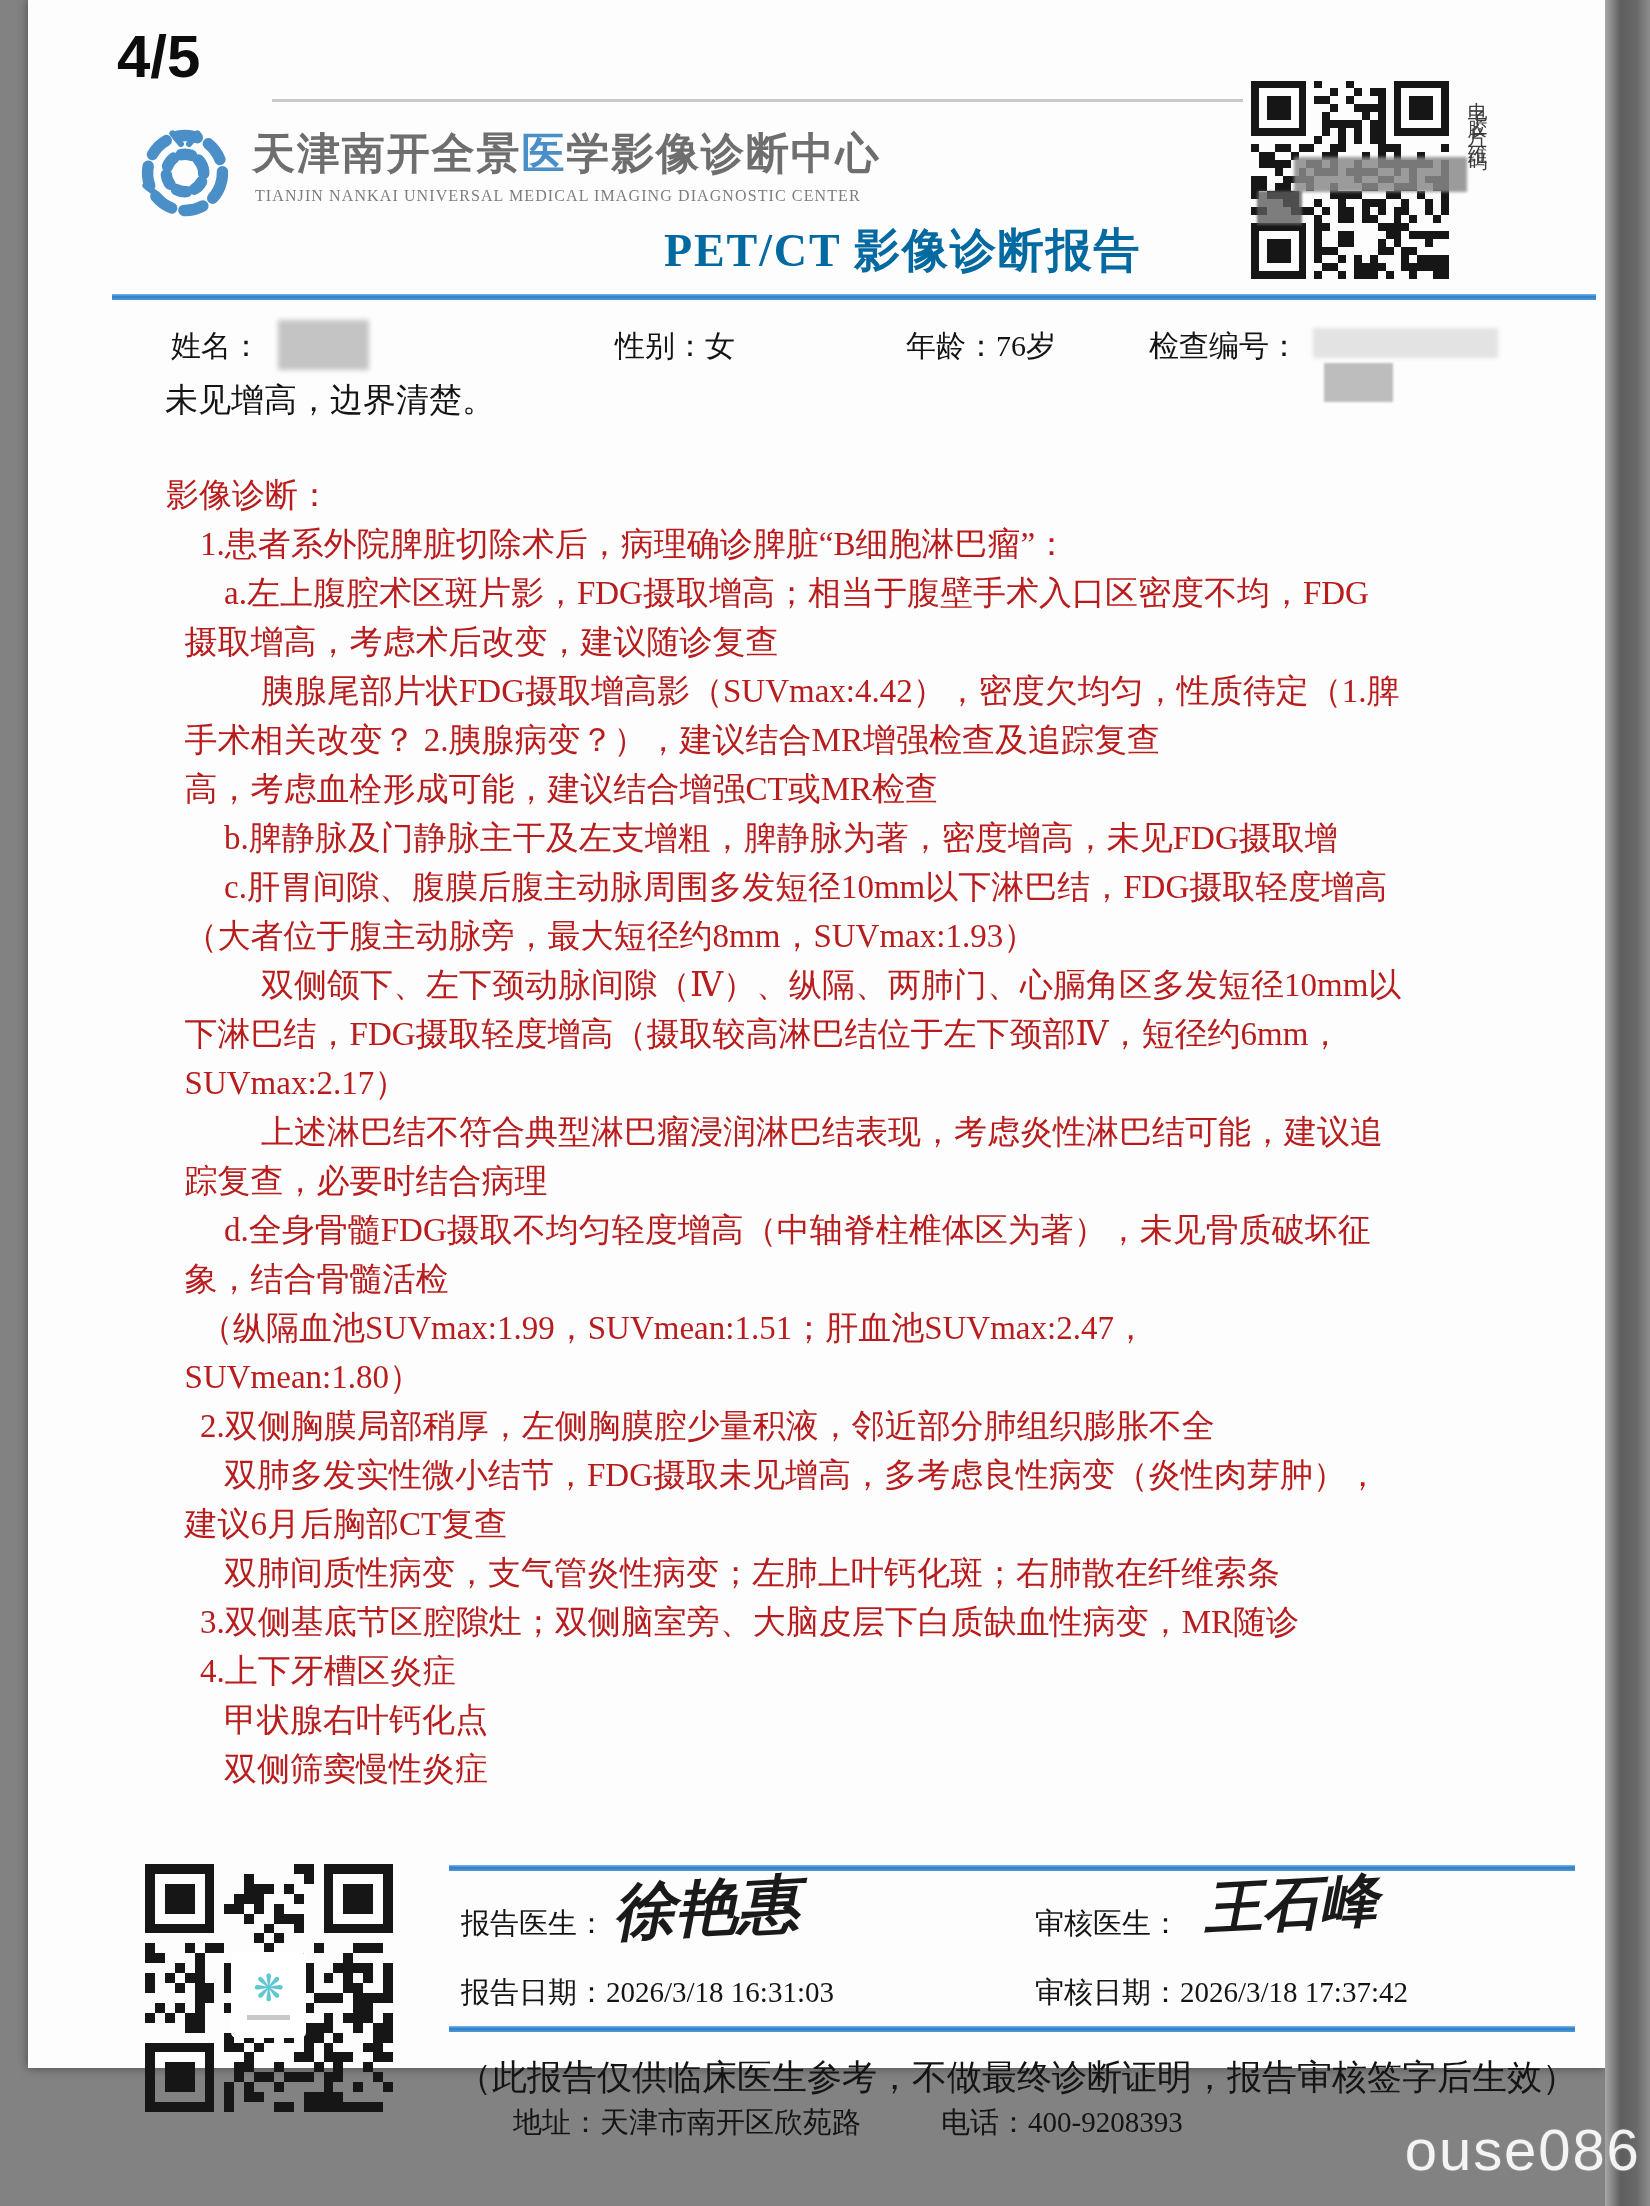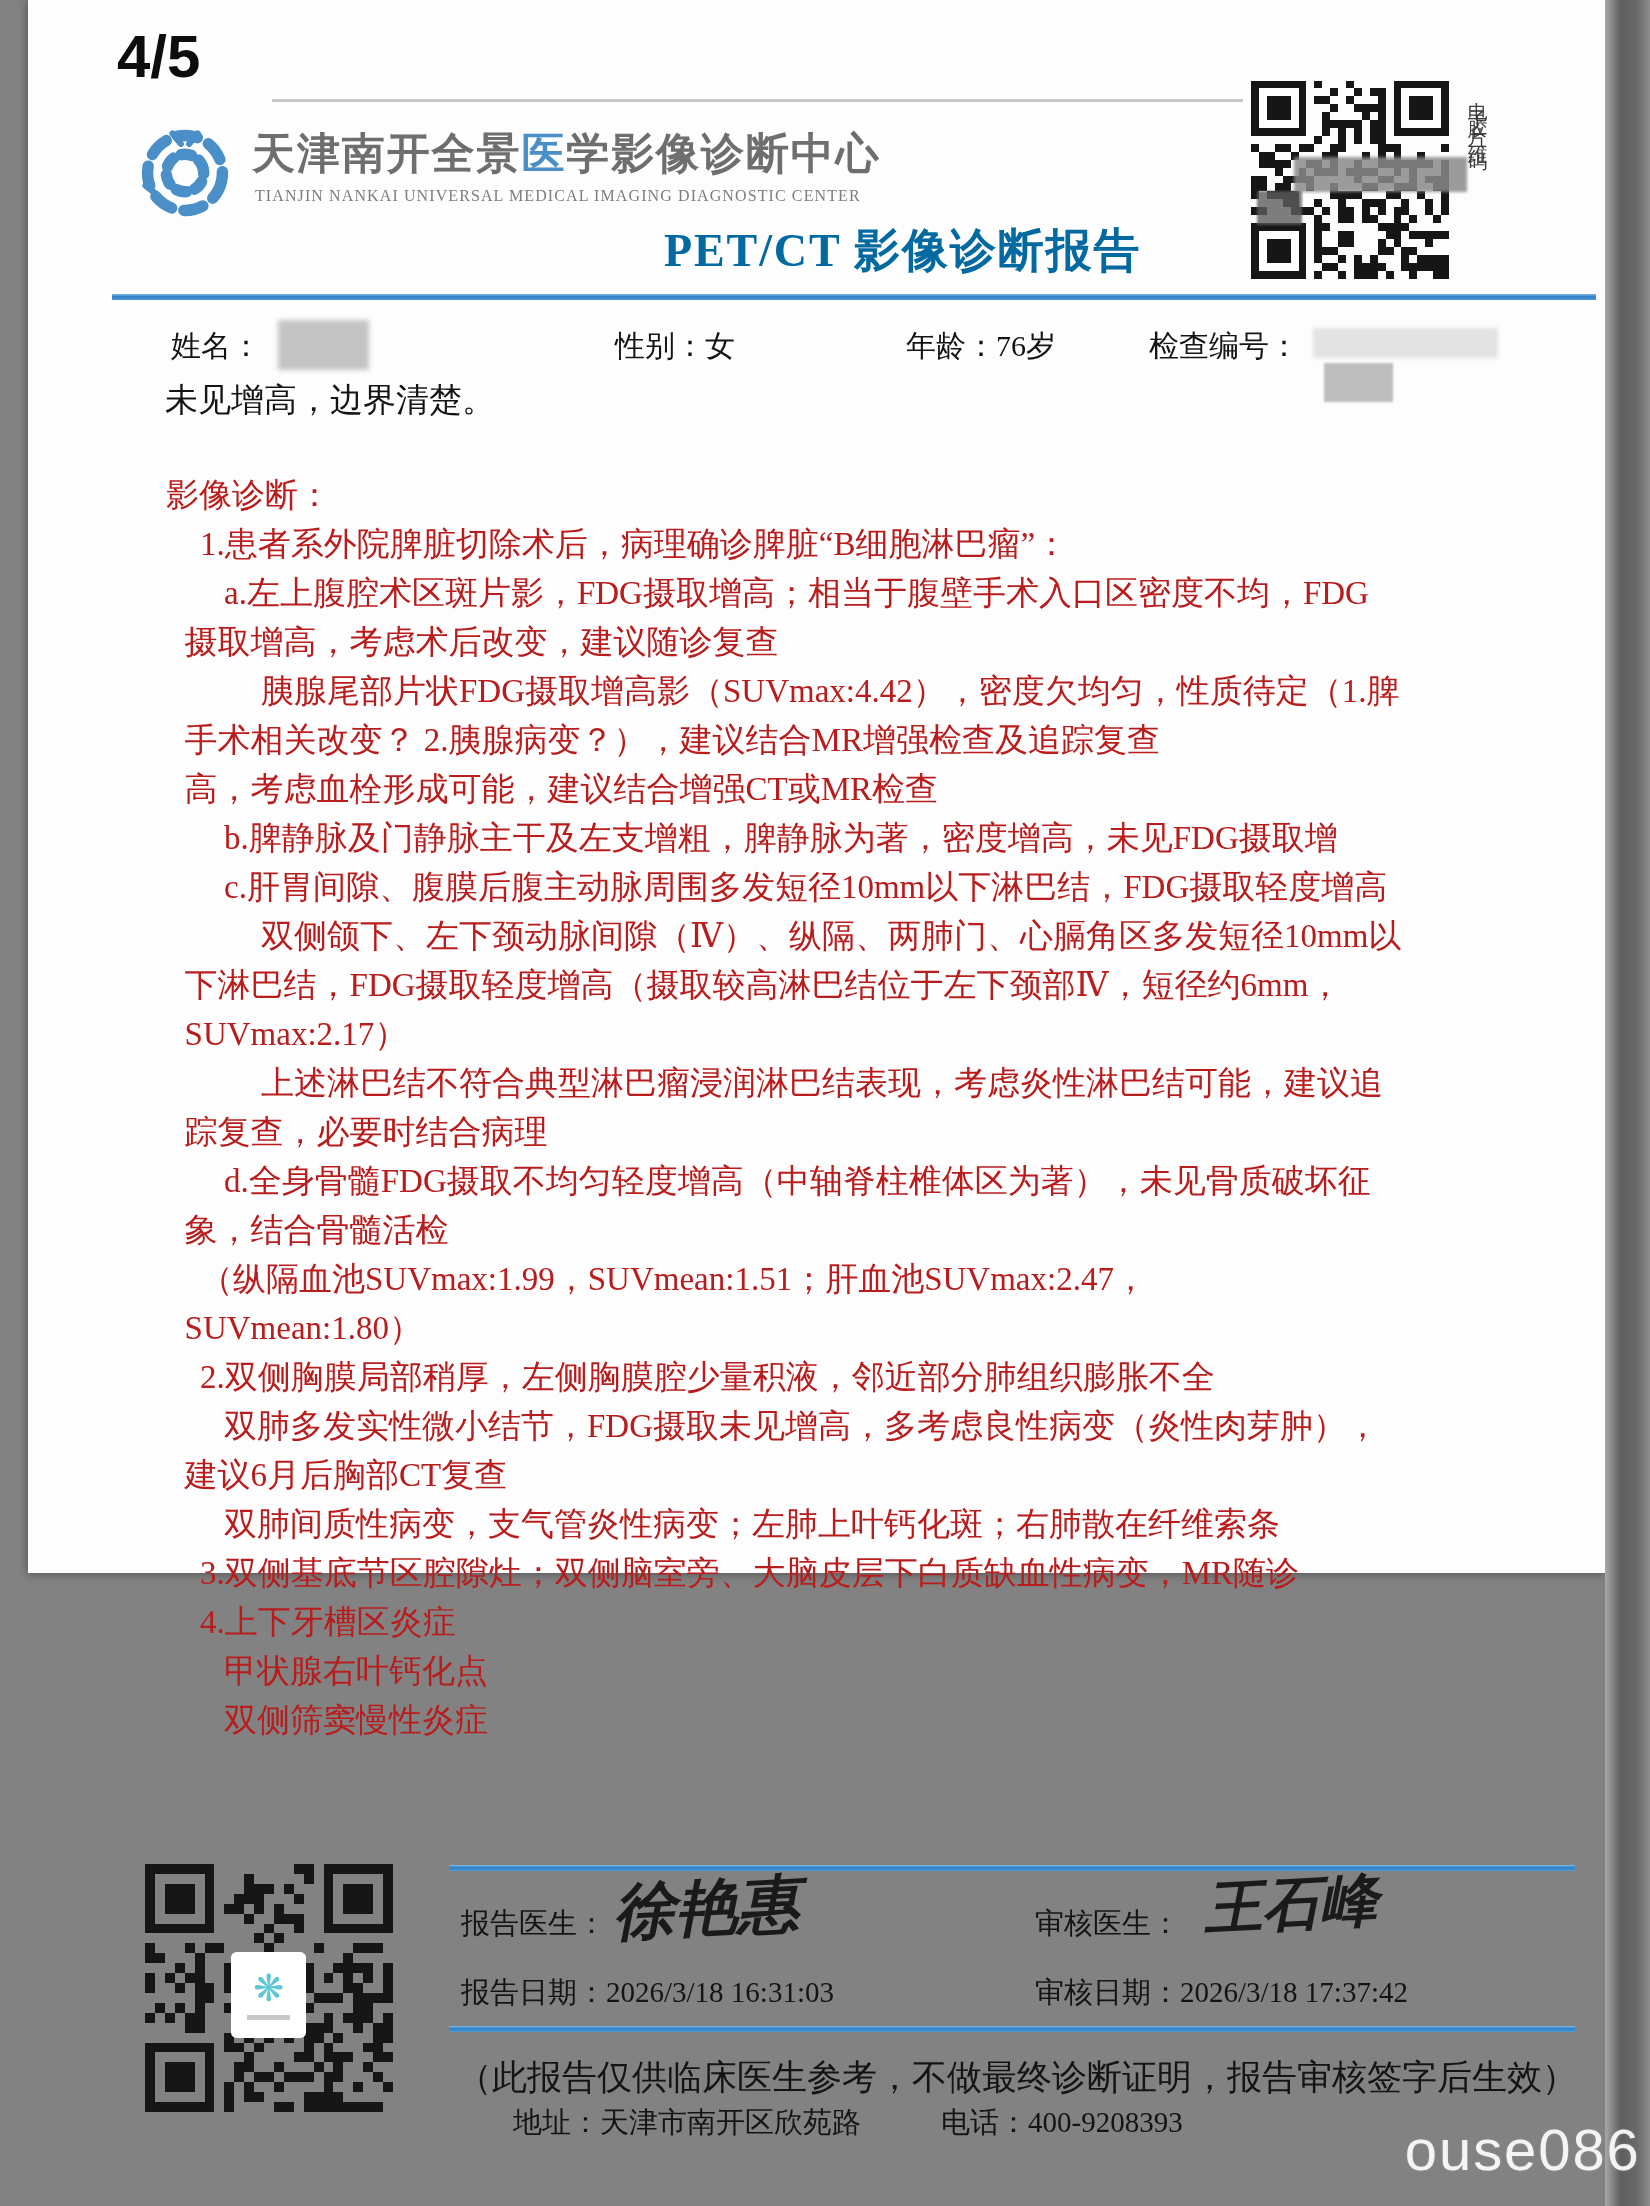--- a/index.html
+++ b/index.html
@@ -3,21 +3,21 @@
 <meta charset="utf-8">
 <style>
   html,body{margin:0;padding:0;}
   body{
     width:1650px;height:2207px;position:relative;overflow:hidden;
     background:#828282;
     font-family:"Liberation Serif","DejaVu Serif",serif;
     color:#141414;
   }
   .page{
-    position:absolute;left:28px;top:0;width:1577px;height:1573px;
+    position:absolute;left:28px;top:0;width:1577px;height:2068px;
     background:#fdfdfd;box-shadow:0 0 9.3px rgba(0,0,0,.45);
   }
   .band-right{
     position:absolute;right:0;top:0;bottom:0;width:45px;z-index:5;
     background:linear-gradient(90deg,#a8a8a8 0%,#5e5e5e 35%,#696969 70%,#8d8d8d 100%);
   }
   
   .page-num{position:absolute;left:89px;top:22.4px;font-family:"Liberation Sans","DejaVu Sans",sans-serif;font-weight:bold;font-size:60px;color:#0d0d0d;}
   .header-line{position:absolute;left:244px;top:99px;width:971px;height:2.8px;background:#c7cacc;}
   .org-logo{position:absolute;left:105px;top:121px;width:104px;height:104px;}
@@ -442,20 +442,21 @@
     <div class="dline dhead">影像诊断：</div>
     <div>
         <div class="dline ind1">1.患者系外院脾脏切除术后，病理确诊脾脏“B细胞淋巴瘤”：</div>
         <div class="dline ind2">a.左上腹腔术区斑片影，FDG摄取增高；相当于腹壁手术入口区密度不均，FDG</div>
         <div class="dline ind0">摄取增高，考虑术后改变，建议随诊复查</div>
         <div class="dline ind3">胰腺尾部片状FDG摄取增高影（SUVmax:4.42），密度欠均匀，性质待定（1.脾</div>
         <div class="dline ind0">手术相关改变？ 2.胰腺病变？），建议结合MR增强检查及追踪复查</div>
         <div class="dline ind0">高，考虑血栓形成可能，建议结合增强CT或MR检查</div>
         <div class="dline ind2">b.脾静脉及门静脉主干及左支增粗，脾静脉为著，密度增高，未见FDG摄取增</div>
         <div class="dline ind2">c.肝胃间隙、腹膜后腹主动脉周围多发短径10mm以下淋巴结，FDG摄取轻度增高</div>
+        <div class="dline ind0">（大者位于腹主动脉旁，最大短径约8mm，SUVmax:1.93）</div>
         <div class="dline ind3">双侧颌下、左下颈动脉间隙（Ⅳ）、纵隔、两肺门、心膈角区多发短径10mm以</div>
         <div class="dline ind0">下淋巴结，FDG摄取轻度增高（摄取较高淋巴结位于左下颈部Ⅳ，短径约6mm，</div>
         <div class="dline ind0">SUVmax:2.17）</div>
         <div class="dline ind3">上述淋巴结不符合典型淋巴瘤浸润淋巴结表现，考虑炎性淋巴结可能，建议追</div>
         <div class="dline ind0">踪复查，必要时结合病理</div>
         <div class="dline ind2">d.全身骨髓FDG摄取不均匀轻度增高（中轴脊柱椎体区为著），未见骨质破坏征</div>
         <div class="dline ind0">象，结合骨髓活检</div>
         <div class="dline ind1">（纵隔血池SUVmax:1.99，SUVmean:1.51；肝血池SUVmax:2.47，</div>
         <div class="dline ind0">SUVmean:1.80）</div>
         <div class="dline ind1">2.双侧胸膜局部稍厚，左侧胸膜腔少量积液，邻近部分肺组织膨胀不全</div>

